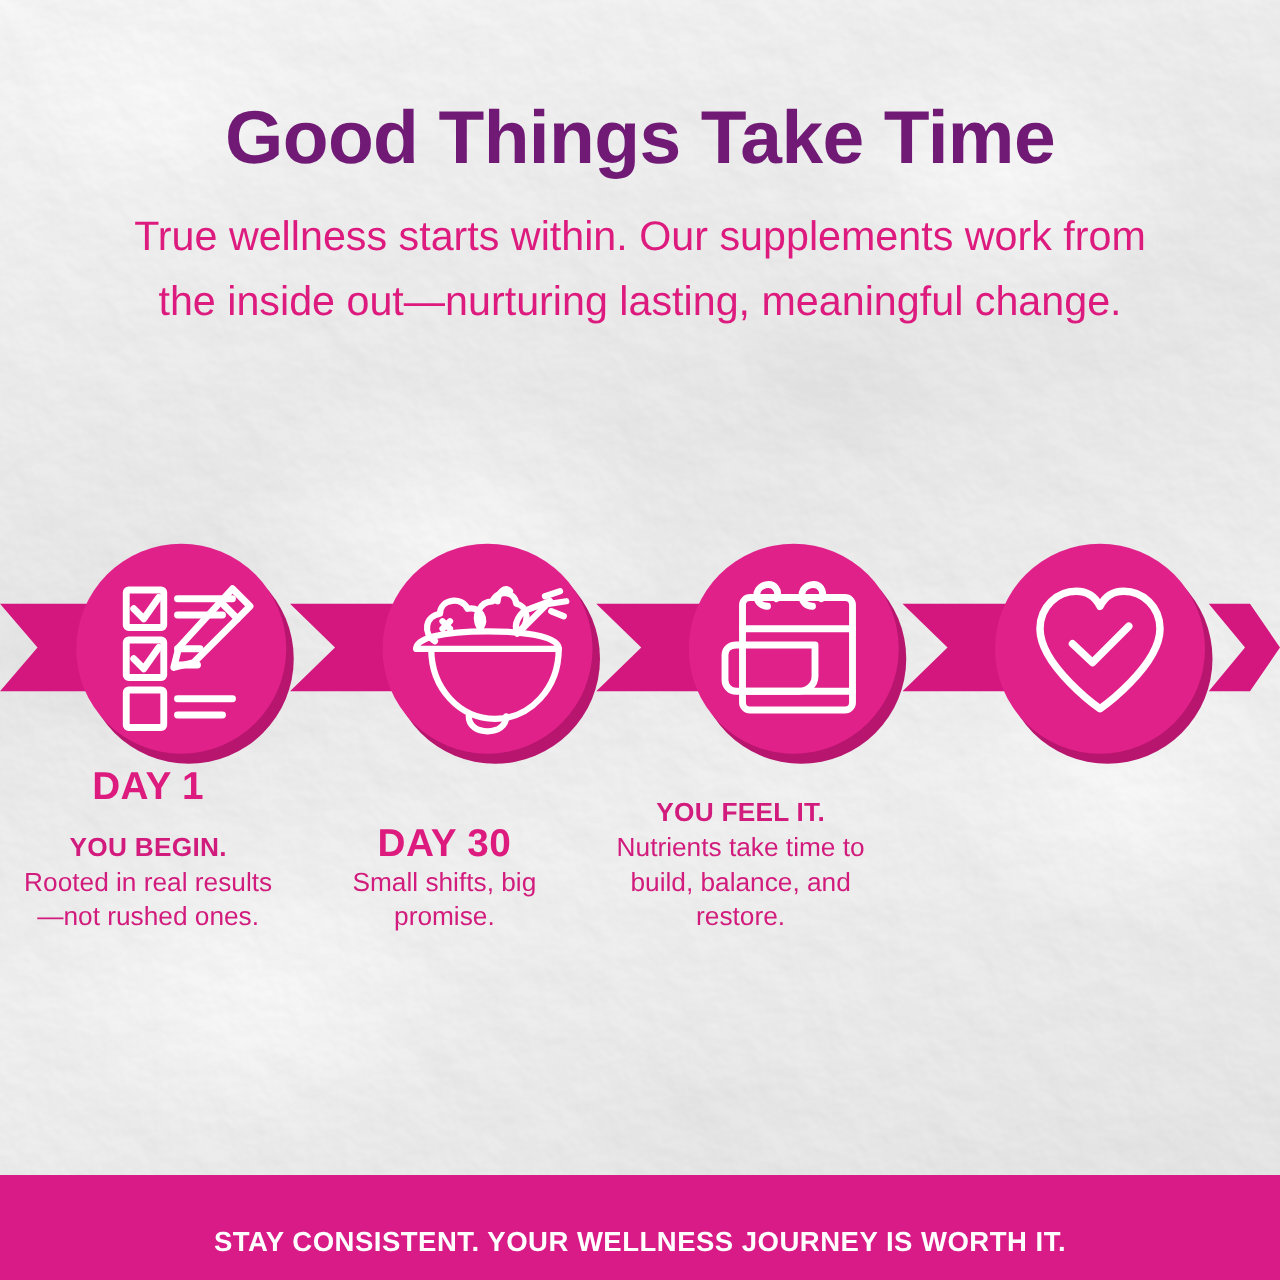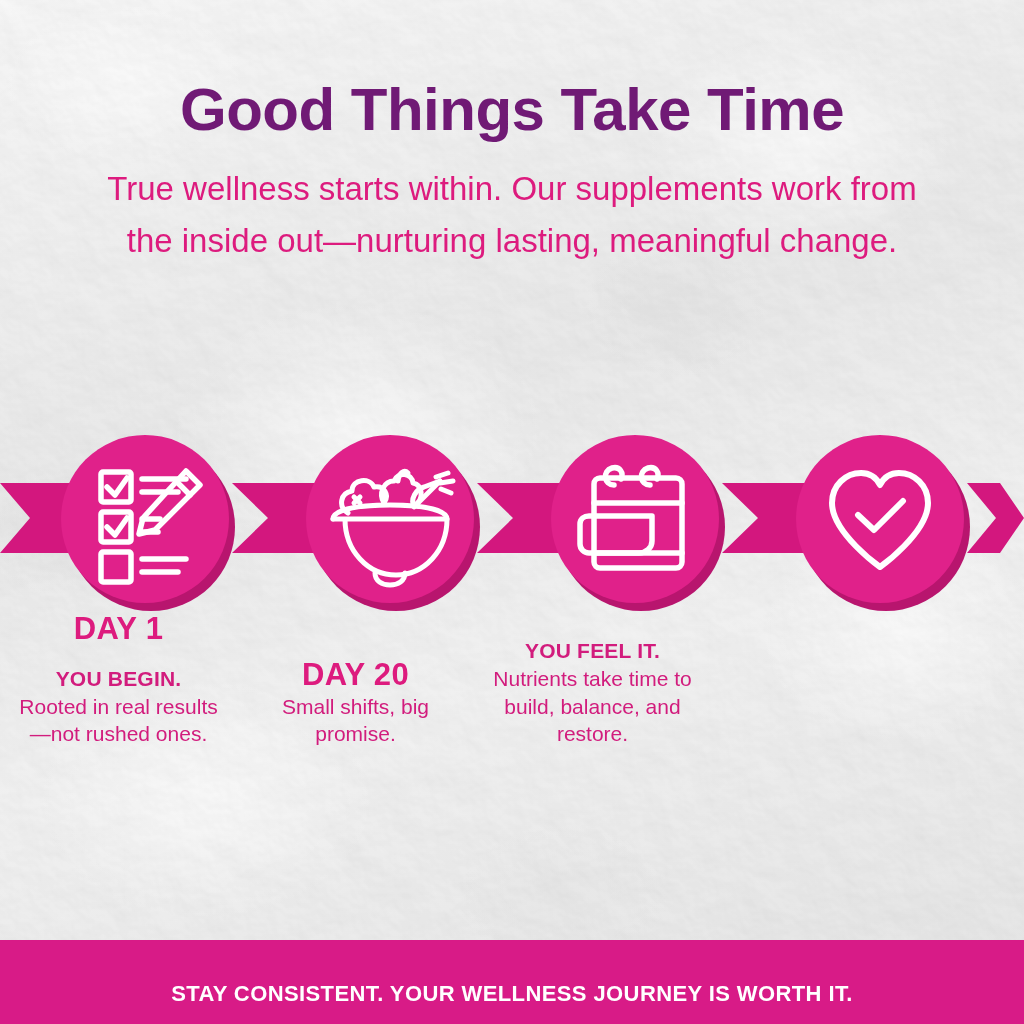--- a/index.html
+++ b/index.html
@@ -251,21 +251,21 @@
 
 <div id="steps">
 
   <div class="step">
     <div class="step-day">DAY 1</div>
     <div class="step-head">YOU BEGIN.</div>
     <div class="step-body">Rooted in real results—not rushed ones.</div>
   </div>
 
   <div class="step">
-    <div class="step-day">DAY 20</div>
+    <div class="step-day">DAY 30</div>
     <div class="step-body">Small shifts, big promise.</div>
   </div>
 
   <div class="step">
     <div class="step-head">YOU FEEL IT.</div>
     <div class="step-body">Nutrients take time to build, balance, and restore.</div>
   </div>
 
   <div class="step">
   </div>

